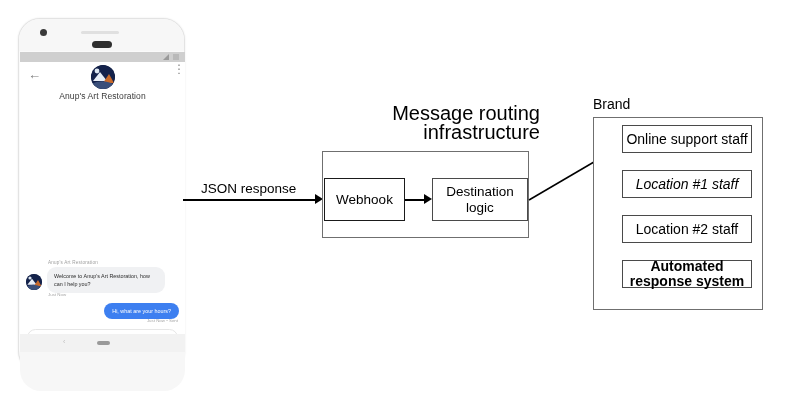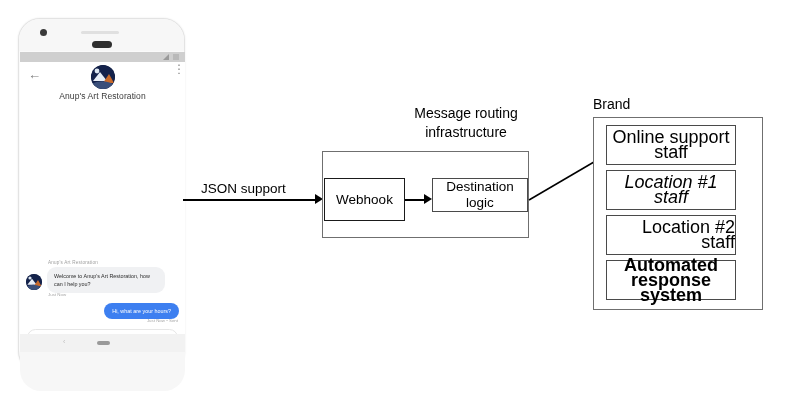--- a/index.html
+++ b/index.html
@@ -285,39 +285,39 @@
   #internal-arrow-head {
     position: absolute;
     left: 424px; top: 194px;
     width: 0; height: 0;
     border-top: 5px solid transparent;
     border-bottom: 5px solid transparent;
     border-left: 8px solid #000;
   }
 
   #infra-title {
-    left: 376px;
+    left: 360px;
     top: 104px;
-    text-align: center;
+    text-align: right;
     white-space: normal;
     width: 180px;
     line-height: 19px;
-    font-size: 14px;
+    font-size: 20px;
   }
   #infra-outer-box {
     left: 322px; top: 151px;
     width: 207px; height: 87px;
   }
   #webhook-box {
     left: 324px; top: 178px;
     width: 81px; height: 43px;
   }
   #destination-box {
     left: 432px; top: 178px;
-    width: 96px; height: 34px; justify-content: flex-end;
+    width: 96px; height: 43px; justify-content: flex-end;
   }
 
   
   #brand-arrow-svg {
     position: absolute;
     left: 525px; top: 143px;
     width: 95px; height: 65px;
     overflow: visible;
   }
 
@@ -326,24 +326,24 @@
     top: 96px;
     width: 170px;
     text-align: left;
     font-size: 14px;
   }
   #brand-outer-box {
     left: 593px; top: 117px;
     width: 170px; height: 193px;
   }
   .brand-item-box {
-    left: 606px;
+    left: 622px;
     width: 130px;
-    height: 40px;
-    font-size: 18px;
+    height: 28px;
+    font-size: 14px;
     line-height: 15px;
   }
   #brand-item-0 { top: 125px; }
   #brand-item-1 { top: 170px; font-style: italic; }
   #brand-item-2 { top: 215px; text-align: right; }
   #brand-item-3 { top: 260px; font-weight: bold; }
 </style>
 </head>
 <body>
 
@@ -406,21 +406,21 @@
 
   </div>
 
   <div id="phone-navbar">
     <div id="nav-back-icon">‹</div>
     <div id="nav-home-pill"></div>
   </div>
   <div id="phone-bezel-bottom"></div>
 </div>
 
-<div class="diagram-label" id="json-payload-label">JSON support</div>
+<div class="diagram-label" id="json-payload-label">JSON response</div>
 <div id="json-arrow-line"></div>
 <div id="json-arrow-head"></div>
 
 <div class="diagram-label" id="infra-title">Message routing infrastructure</div>
 
 <div class="box box-outer" id="infra-outer-box"></div>
 
 <div class="box box-inner box-dark" id="webhook-box">
   <span>Webhook</span>
 </div>

